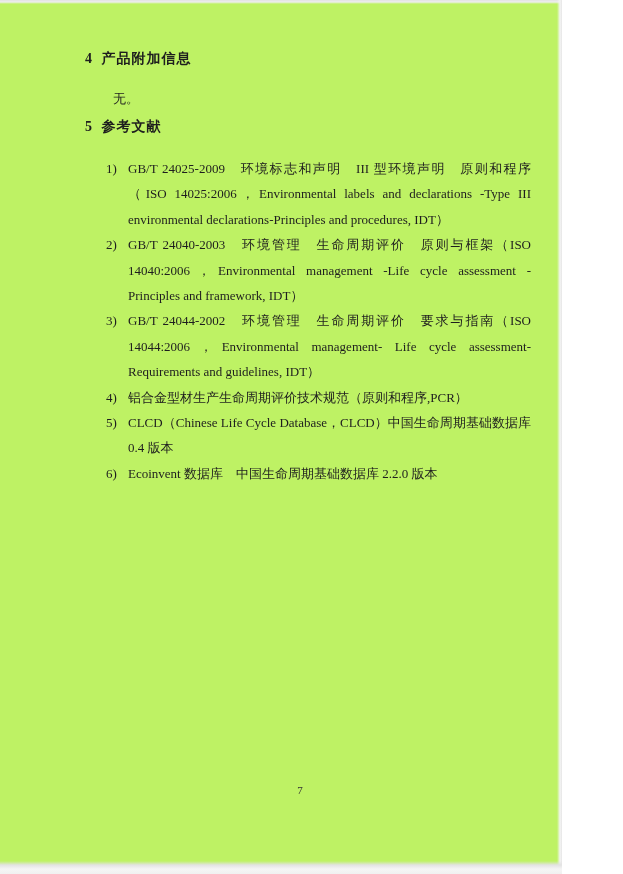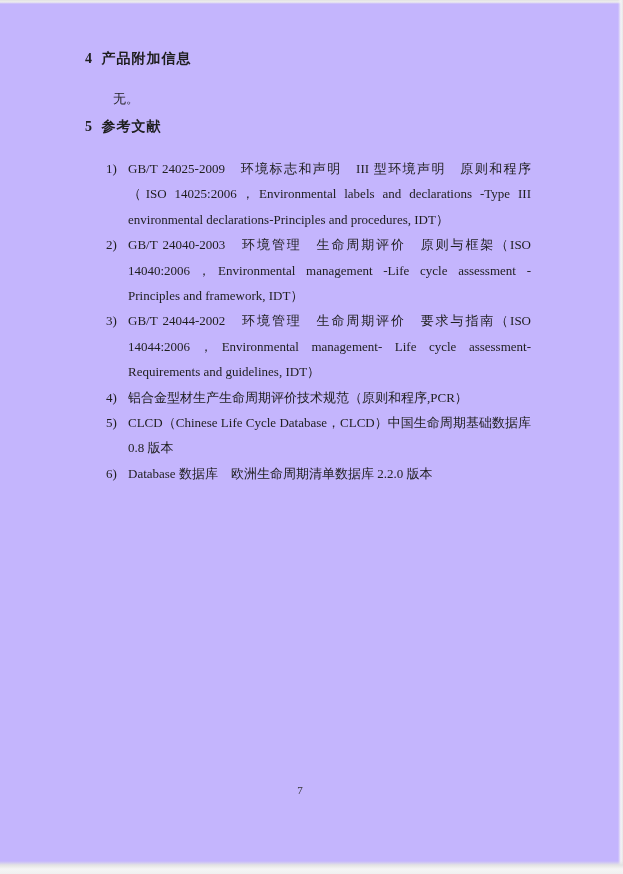--- a/index.html
+++ b/index.html
@@ -2,23 +2,23 @@
 <html><head>
 <meta charset="utf-8">
 <style>
   html, body {
     margin: 0;
     padding: 0;
     background: #ffffff;
   }
   .page {
     position: relative;
-    width: 623px;
+    width: 562px;
     height: 874px;
-    background: #c4b5fd;
+    background: #bef264;
     overflow: hidden;
     font-family: "Liberation Serif", "DejaVu Serif", serif;
     color: #1e1e1e;
   }
   
   .edge-top {
     position: absolute;
     top: 0; left: 0;
     width: 100%; height: 4px;
     background: linear-gradient(to bottom, #e2e2e2 0px, #eeeeee 2px, rgba(255,255,255,0) 4px);
@@ -120,22 +120,22 @@
     <li class="ref">
       <span class="ref-num">3)</span>
       <span class="ref-text">GB/T 24044-2002　环境管理　生命周期评价　要求与指南（ISO 14044:2006，Environmental management- Life cycle assessment- Requirements and guidelines, IDT）</span>
     </li>
     <li class="ref">
       <span class="ref-num">4)</span>
       <span class="ref-text">铝合金型材生产生命周期评价技术规范（原则和程序,PCR）</span>
     </li>
     <li class="ref">
       <span class="ref-num">5)</span>
-      <span class="ref-text">CLCD（Chinese Life Cycle Database，CLCD）中国生命周期基础数据库 0.8 版本</span>
+      <span class="ref-text">CLCD（Chinese Life Cycle Database，CLCD）中国生命周期基础数据库 0.4 版本</span>
     </li>
     <li class="ref">
       <span class="ref-num">6)</span>
-      <span class="ref-text">Database 数据库　欧洲生命周期清单数据库 2.2.0 版本</span>
+      <span class="ref-text">Ecoinvent 数据库　中国生命周期基础数据库 2.2.0 版本</span>
     </li>
   </ol>
 
   <div class="page-num">7</div>
 </div>
 
 </body></html>

